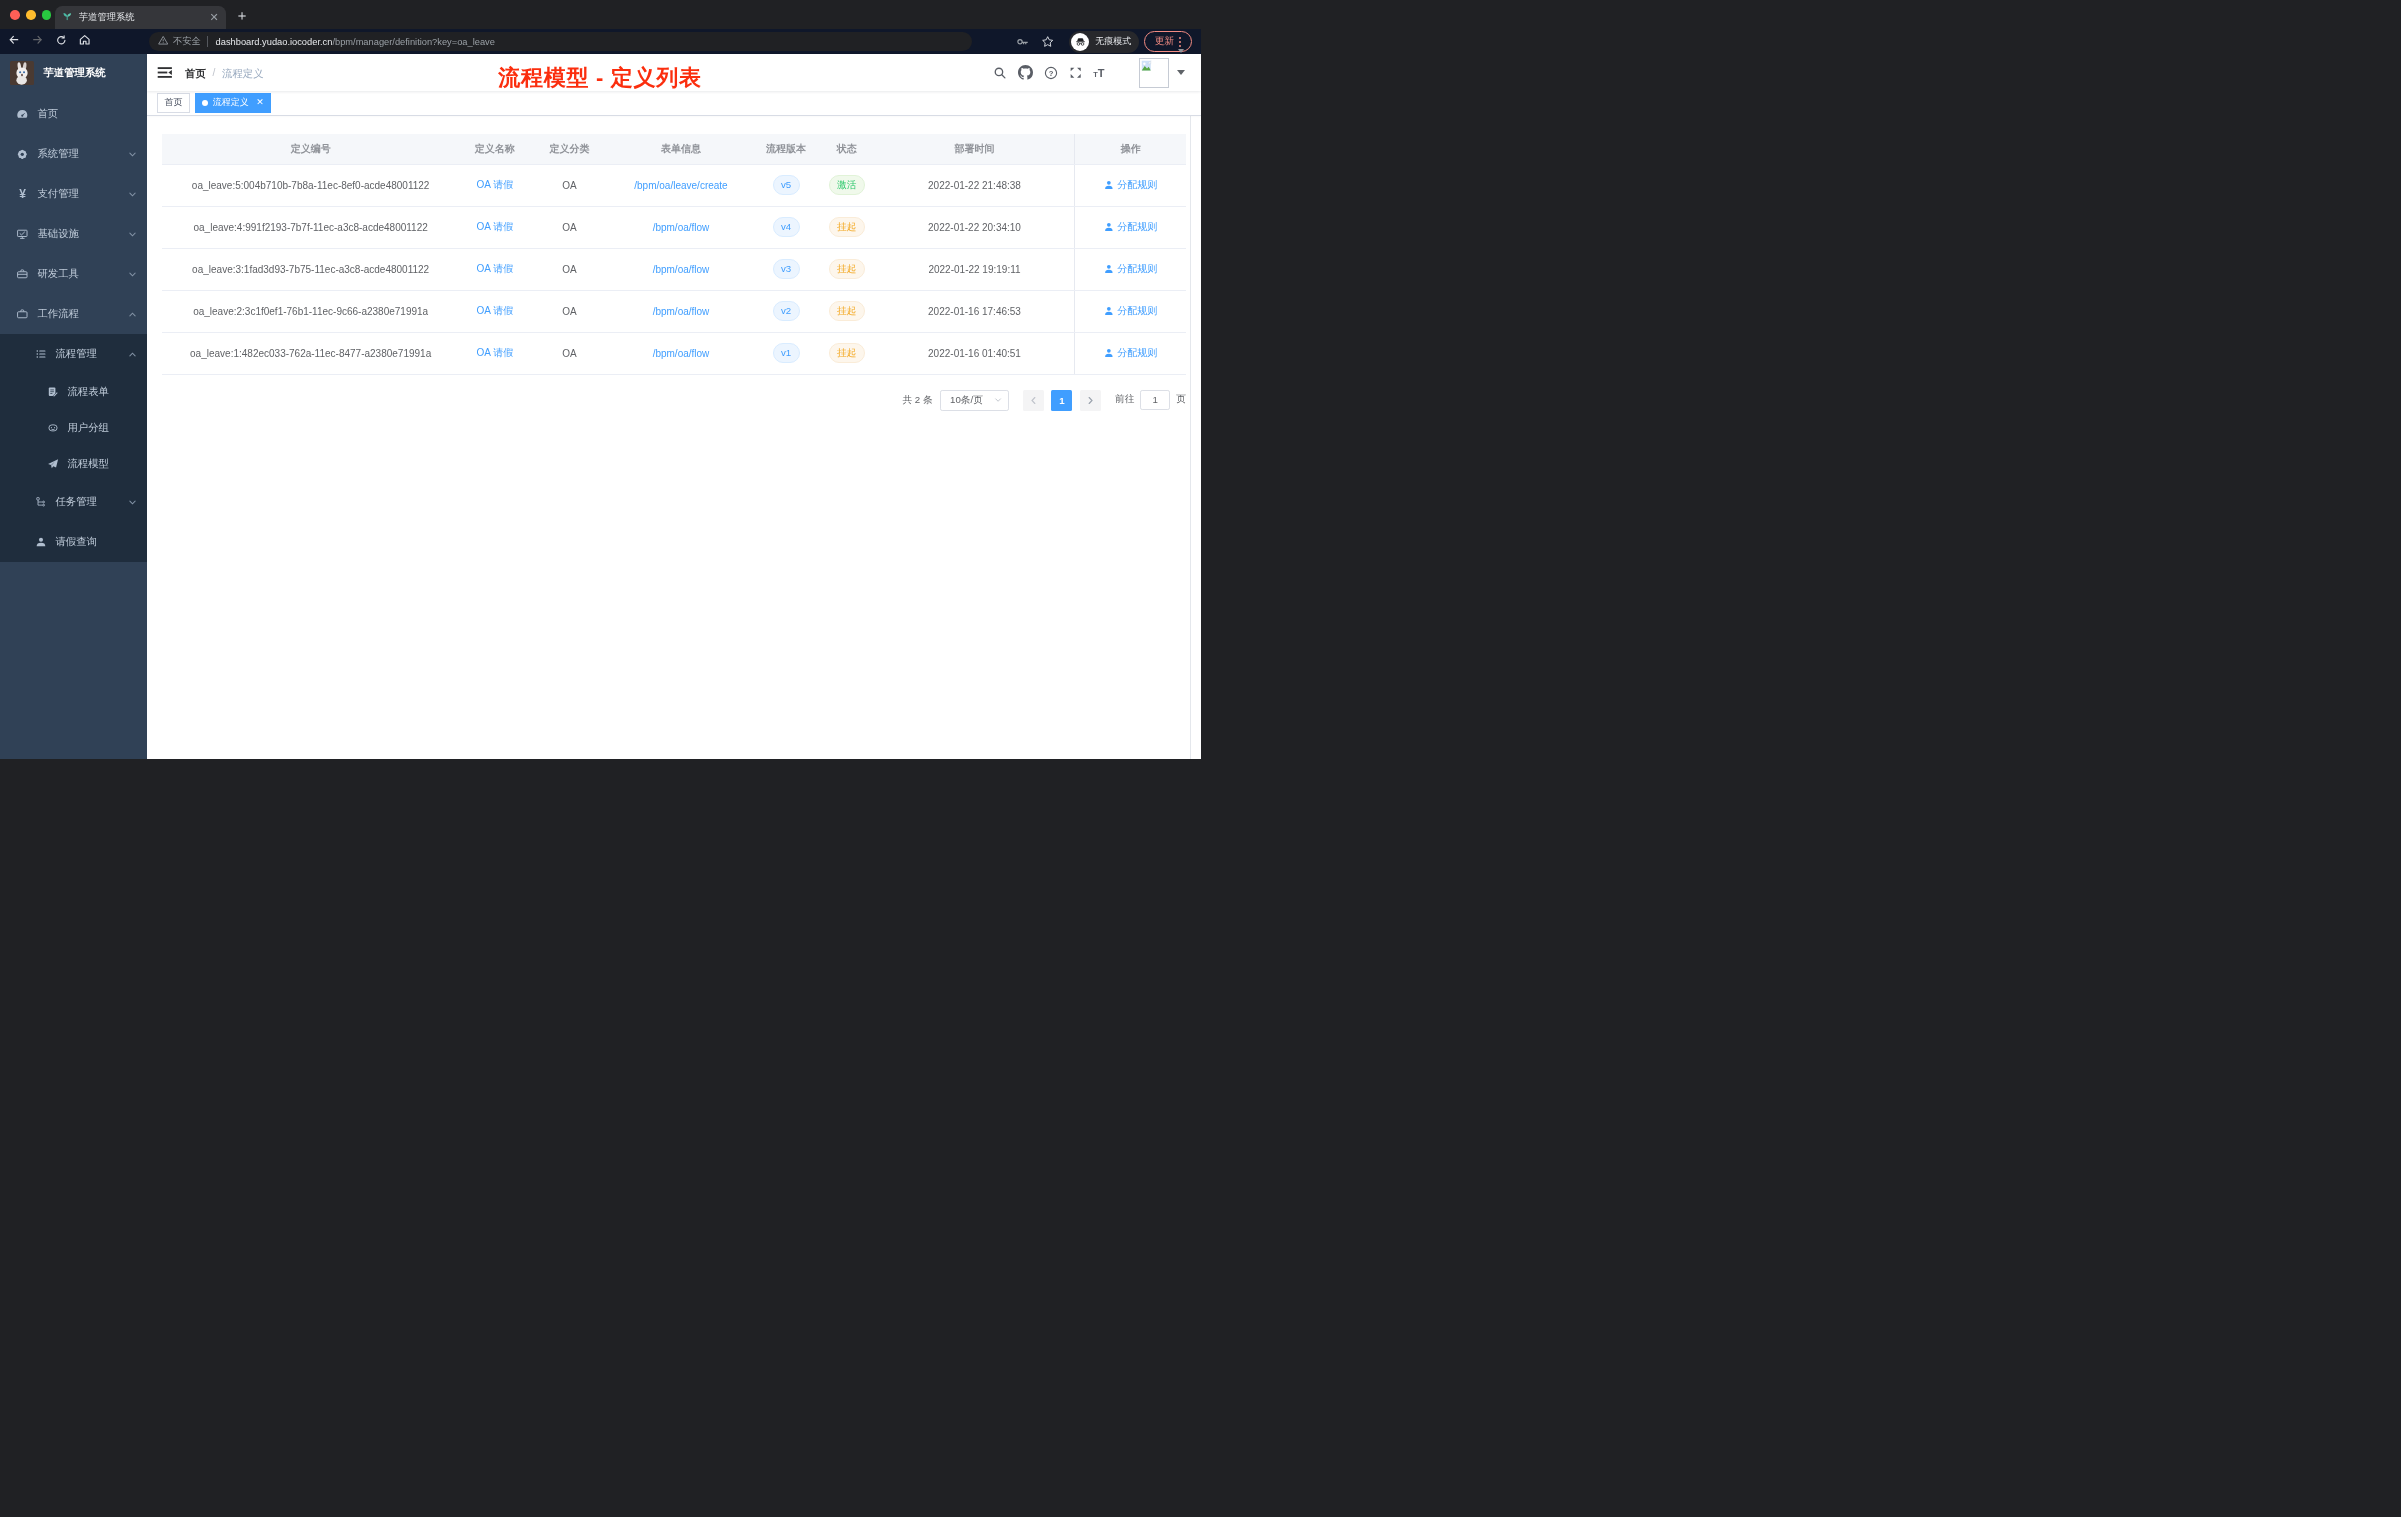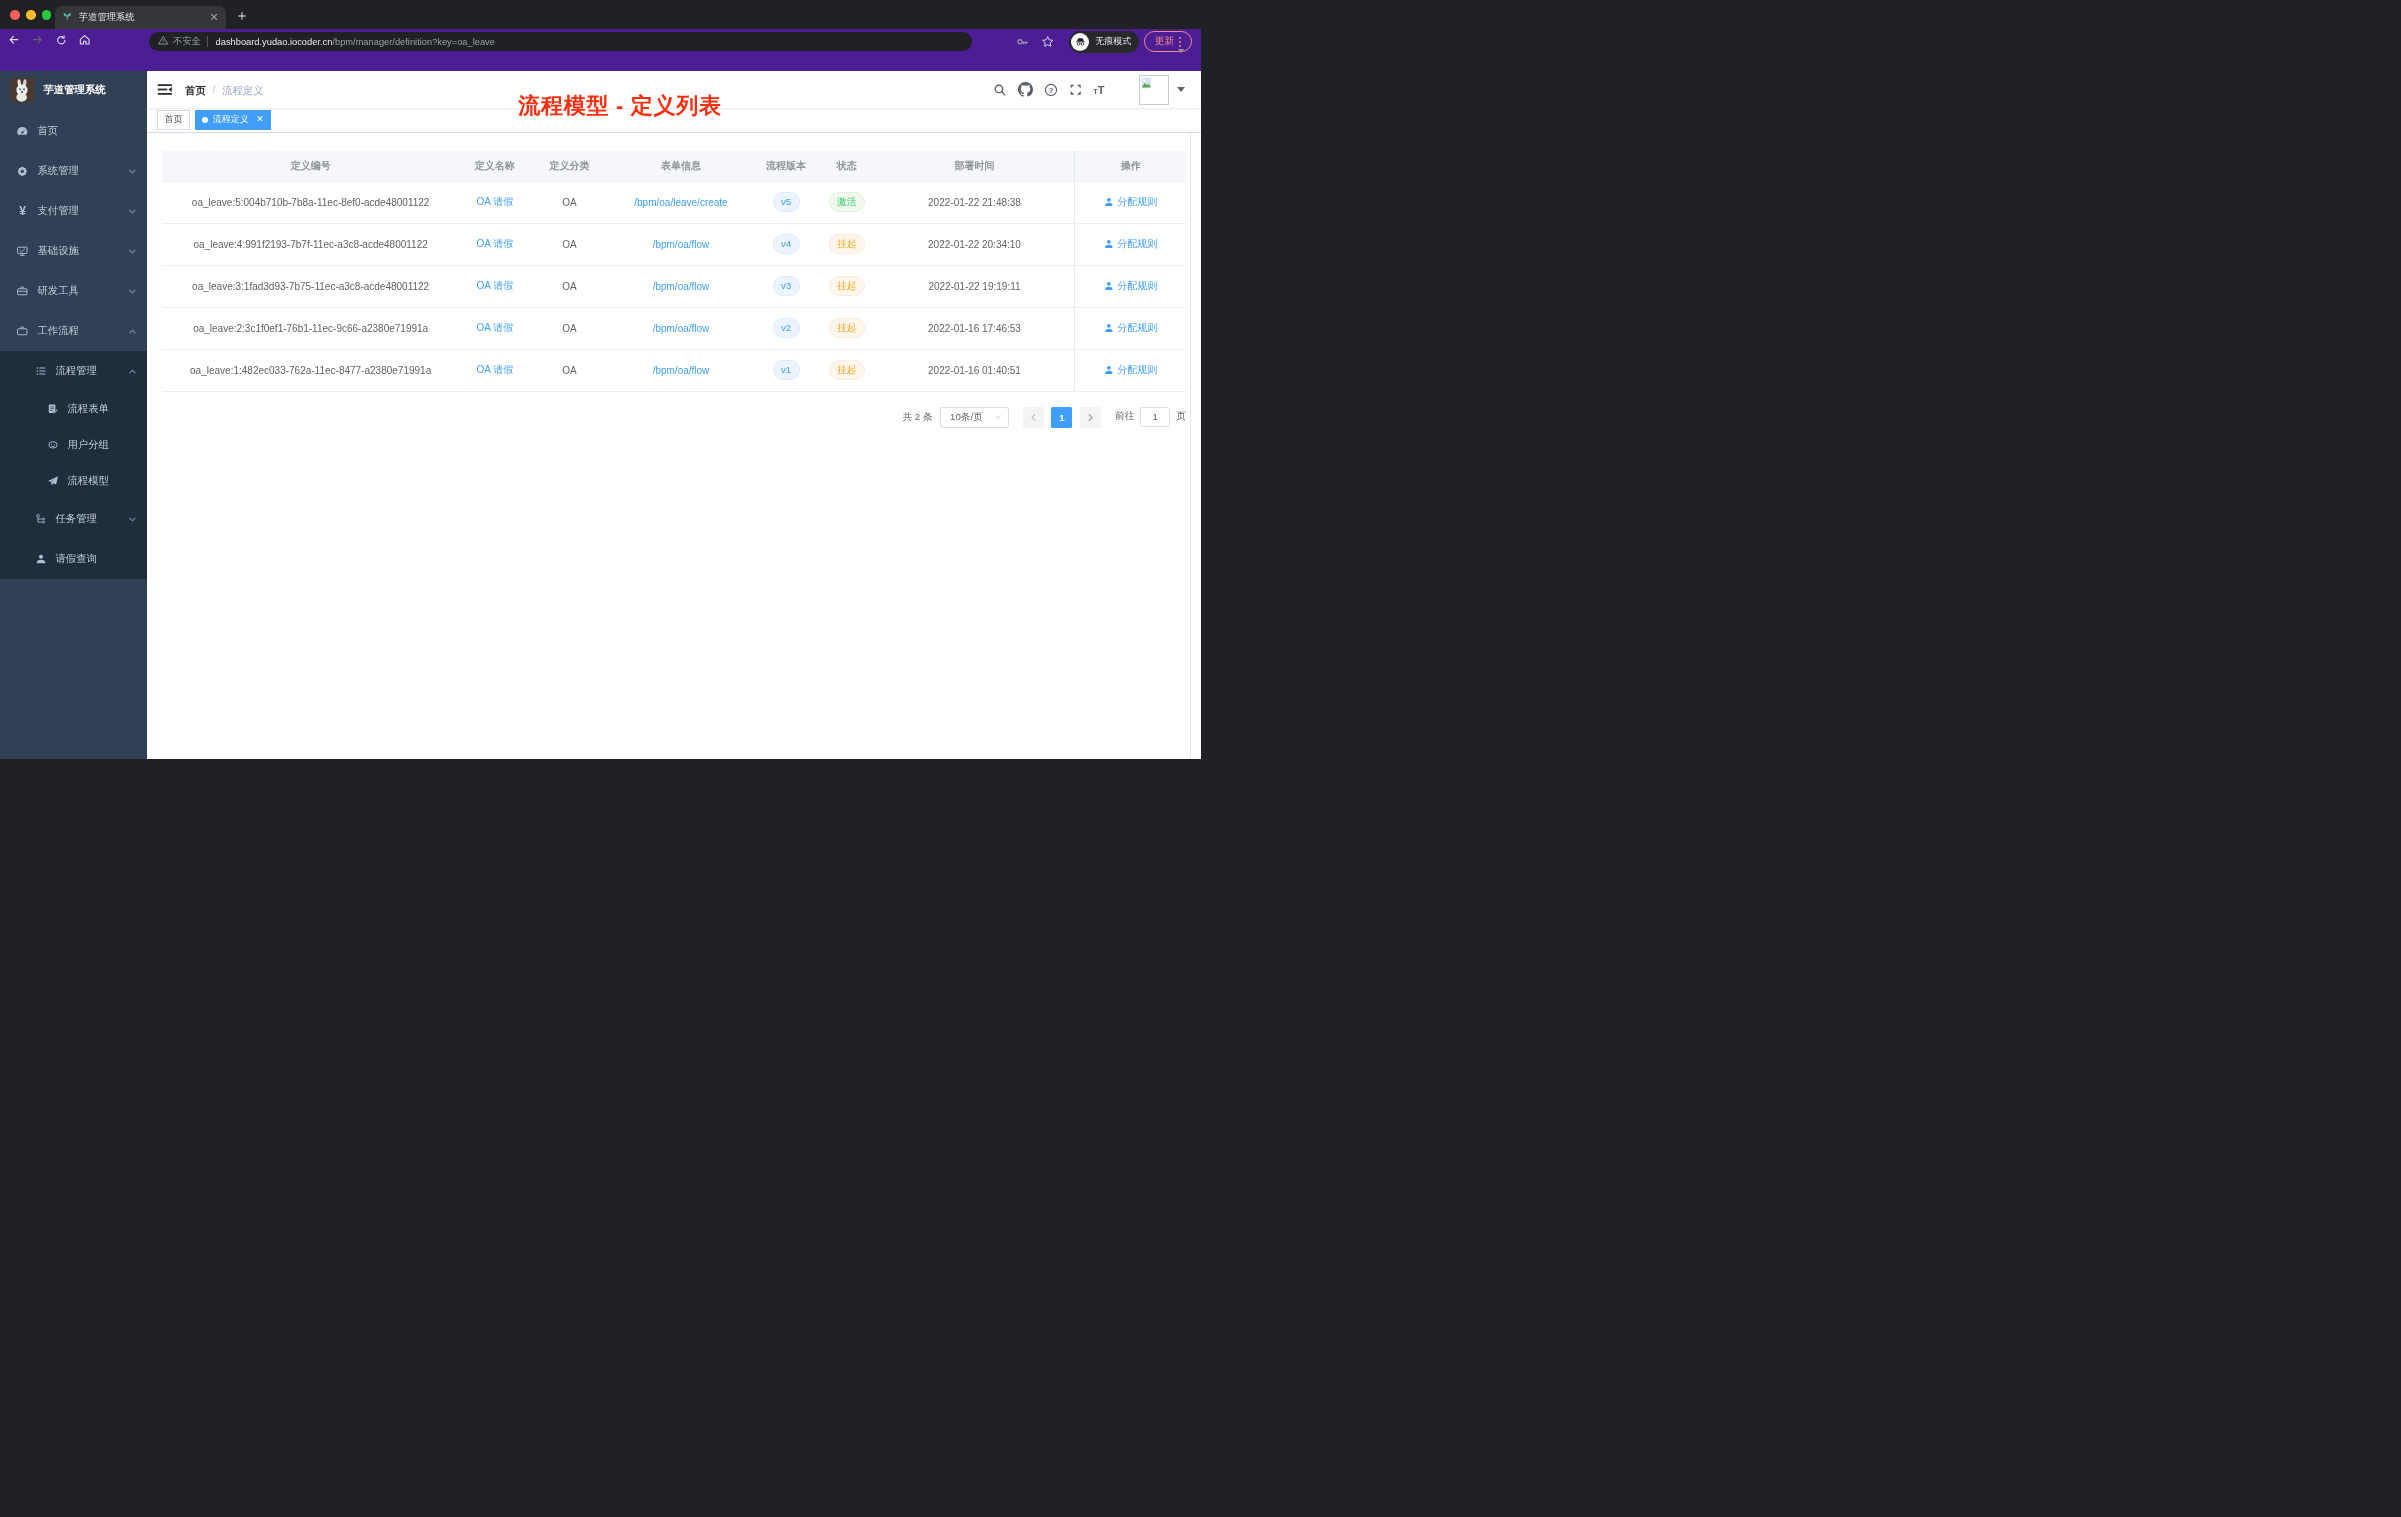--- a/index.html
+++ b/index.html
@@ -11,21 +11,21 @@
   .tabstrip { position:relative; height:29px; background:#202124; }
   .traffic { position:absolute; left:10.4px; top:10.4px; display:flex; gap:6px; }
   .tl { width:9.7px; height:9.7px; border-radius:50%; }
   .tl.red{background:#ff5f57}.tl.yellow{background:#febc2e}.tl.green{background:#28c840}
   .tab { position:absolute; left:55px; top:6px; width:171px; height:23px; background:#35363a;
          border-radius:7.4px 7.4px 0 0; display:flex; align-items:center; padding:0 7.4px; }
   .tab-title { flex:1; margin-left:6px; font-size:9.3px; color:#e8eaed; white-space:nowrap; overflow:hidden; }
   .tab-close { color:#9aa0a6; font-size:11px; line-height:1; }
   .newtab { position:absolute; left:235px; top:6.7px; color:#dee1e6; font-size:14px; font-weight:300; }
 
-  .urlbar { position:relative; height:42px; background:#4c1d95; }
+  .urlbar { position:relative; height:25px; background:#0f172a; }
   .nav-btns { position:absolute; left:7.4px; top:0; height:25px; display:flex; align-items:center; gap:10.4px; }
   .omnibox { position:absolute; left:149px; top:3px; width:823px; height:19.3px; border-radius:9.7px;
              background:#202124; display:flex; align-items:center; padding:0 9px; font-size:9.3px; }
   .sec-label { color:#9aa0a6; margin:0 6.7px 0 4.5px; }
   .omni-sep { width:0.7px; height:10.4px; background:#55585e; margin-right:7.4px; }
   .url-domain { color:#e8eaed; } .url-path { color:#9aa0a6; }
   .chrome-right-icon { position:absolute; top:6px; }
   .incog { position:absolute; left:1069px; top:1.5px; width:70px; height:22px; border-radius:11px;
            background:#27282c; display:flex; align-items:center; gap:6px; padding-left:2.2px;
            color:#e8eaed; font-size:9px; }
@@ -59,22 +59,22 @@
   .chev { display:flex; }
   .chev.up { transform:rotate(180deg); }
 
   
   .main { flex:1; min-width:0; position:relative; background:#fff; }
   .navbar { position:relative; height:37px; background:#fff; box-shadow:0 0.7px 3px rgba(0,21,41,.12); z-index:3; }
   .hamburger { position:absolute; left:9.7px; top:11px; cursor:pointer; }
   .breadcrumb { position:absolute; left:38px; top:12.6px; font-size:10.4px; display:flex; gap:6.7px; }
   .bc-home { color:#303133; font-weight:600; cursor:pointer; }
   .bc-sep { color:#c0c4cc; } .bc-cur { color:#97a8be; }
-  .annotation { position:absolute; left:453px; top:20px; transform:translateX(-50%);
-                font-size:22px; font-weight:700; color:#fb2e0e; white-space:nowrap; letter-spacing:0.7px;margin-left:20px; }
+  .annotation { position:absolute; left:453px; top:9px; transform:translateX(-50%);
+                font-size:22px; font-weight:700; color:#fb2e0e; white-space:nowrap; letter-spacing:0.7px; }
   .nav-right { position:absolute; right:16.3px; top:0; height:37px; display:flex; align-items:center; }
   .nav-icn { margin-left:11px; display:flex; align-items:center; cursor:pointer; }
   .tt { font-weight:700; color:#5a5e66; margin-left:11px; cursor:pointer; }
   .tt .small { font-size:7.4px; } .tt .big { font-size:11px; }
   .avatar-box { width:30px; height:30px; border:0.7px solid #c6cbd4; background:#fff; margin-left:34px;
                 padding:1.5px; cursor:pointer; }
   .av-caret { margin-left:8.2px; width:0; height:0; border-left:4.5px solid transparent;
               border-right:4.5px solid transparent; border-top:5.2px solid #5f6368; cursor:pointer; }
 
   .tags-bar { height:25px; background:#fff; border-bottom:0.7px solid #d8dce5; display:flex;

